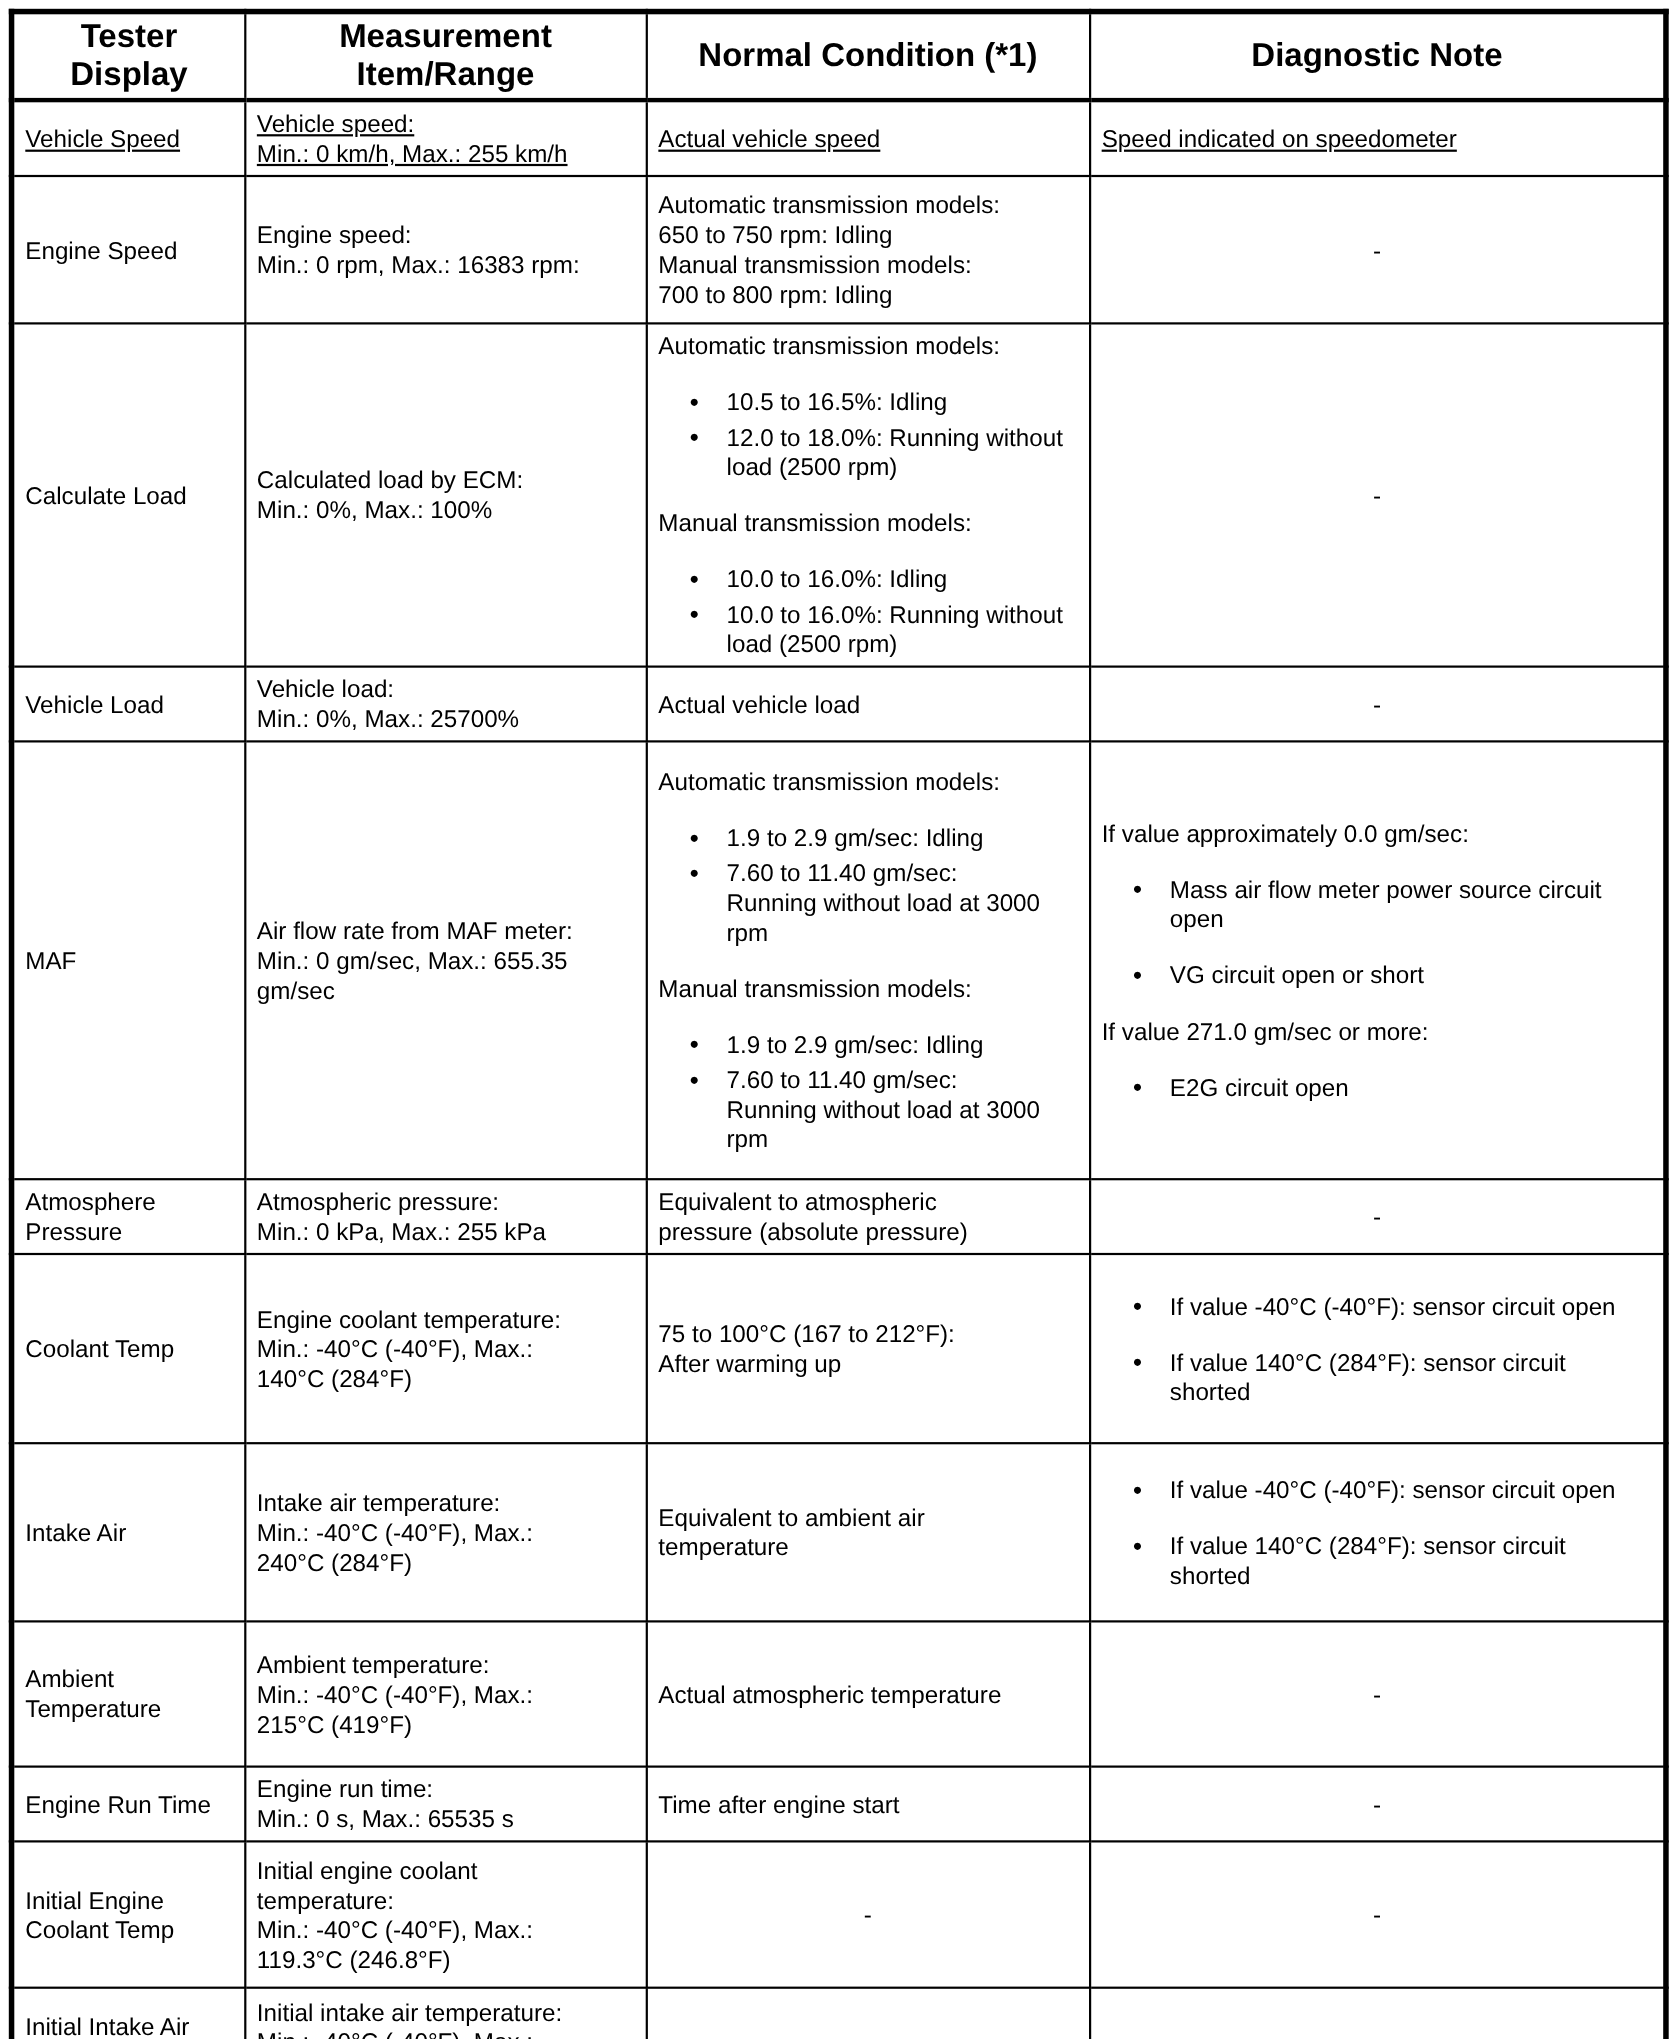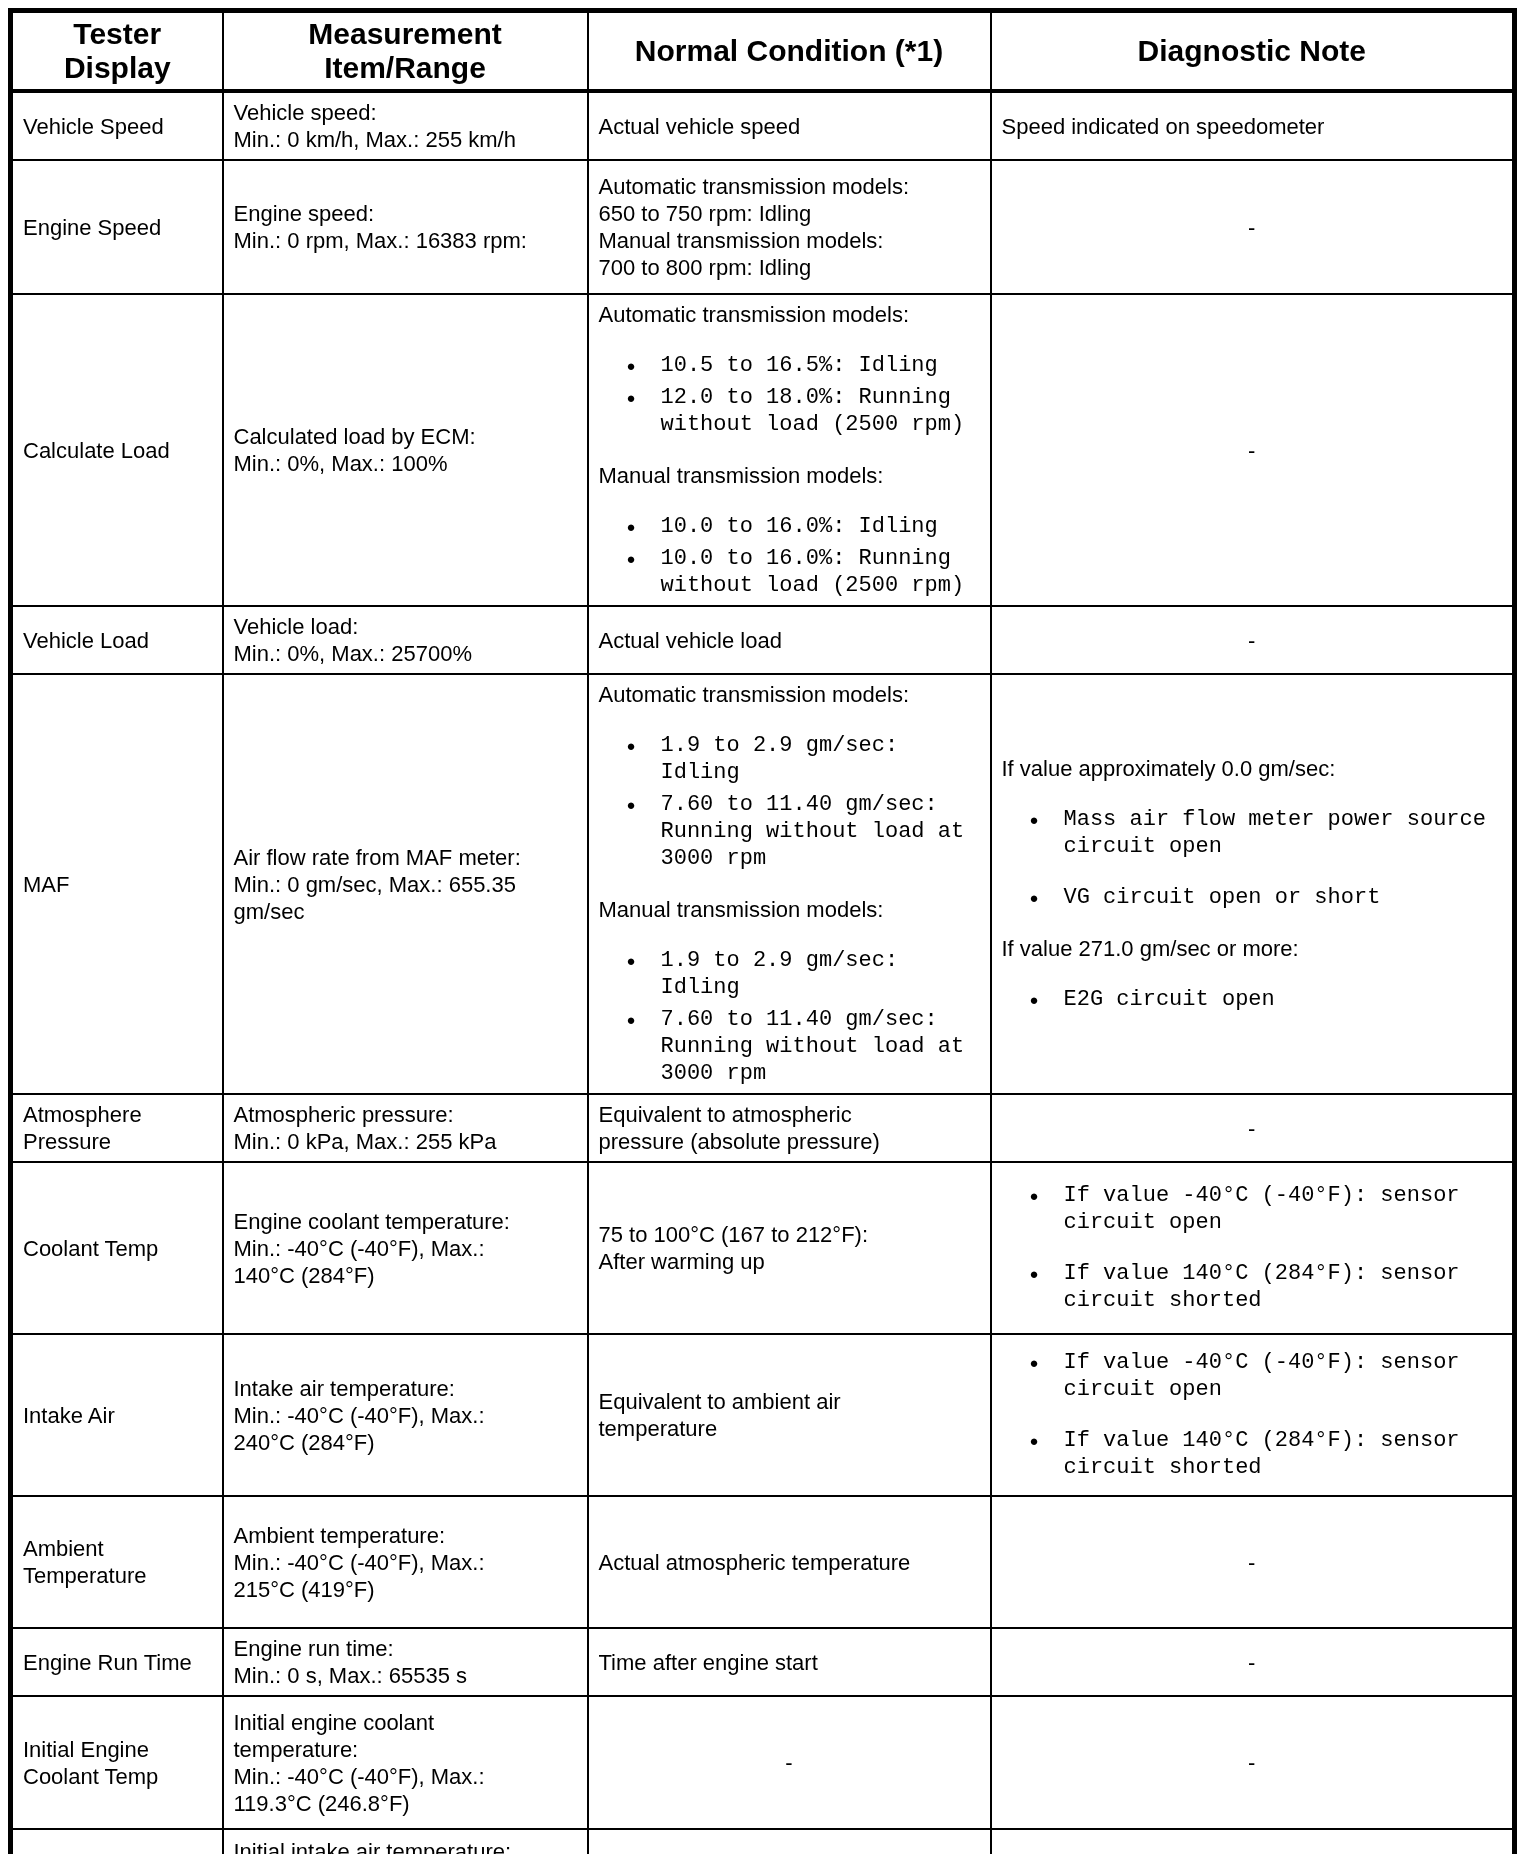--- a/index.html
+++ b/index.html
@@ -33,27 +33,27 @@
     vertical-align: middle;
     padding: 6px 10px;
     font-size: 22px;
     line-height: 27px;
     overflow: hidden;
   }
   td.col-display, td.col-measure, .blk-p, .bullet-text { white-space: pre-line; }
   .cell > * + * { margin-top: 24px; }
   .bullet-item { display: flex; align-items: flex-start; padding-left: 28px; }
   .bullet-dot { flex: 0 0 34px; font-size: 15px; line-height: 27px; }
-  .bullet-text { flex: 1 1 auto; font-family: Liberation Mono, monospace; }
+  .bullet-text { flex: 1 1 auto; }
   .col-normal .bullet-item + .bullet-item { margin-top: 5px; }
   .col-note .bullet-item + .bullet-item { margin-top: 24px; }
   td.dash-cell { text-align: center; }
   .dash { display: inline-block; }
   
-  tbody tr:nth-child(1)  { height: 69px; }
+  tbody tr:nth-child(1)  { height: 69px; text-decoration: underline; }
   tbody tr:nth-child(2)  { height: 134px; }
   tbody tr:nth-child(3)  { height: 312px; }
   tbody tr:nth-child(4)  { height: 68px; }
   tbody tr:nth-child(5)  { height: 398px; }
   tbody tr:nth-child(6)  { height: 64px; }
   tbody tr:nth-child(7)  { height: 172px; }
   tbody tr:nth-child(8)  { height: 162px; }
   tbody tr:nth-child(9)  { height: 132px; }
   tbody tr:nth-child(10) { height: 57px; }
   tbody tr:nth-child(11) { height: 133px; }

